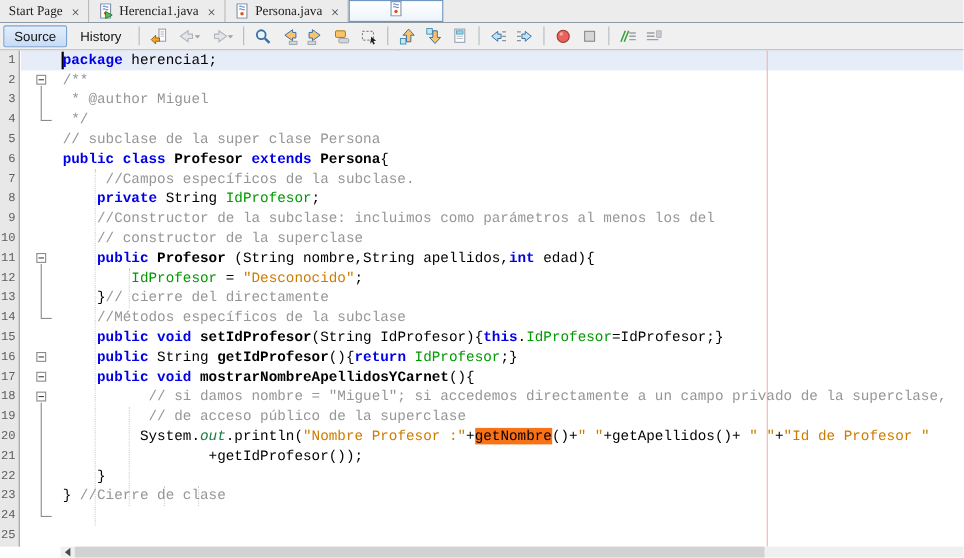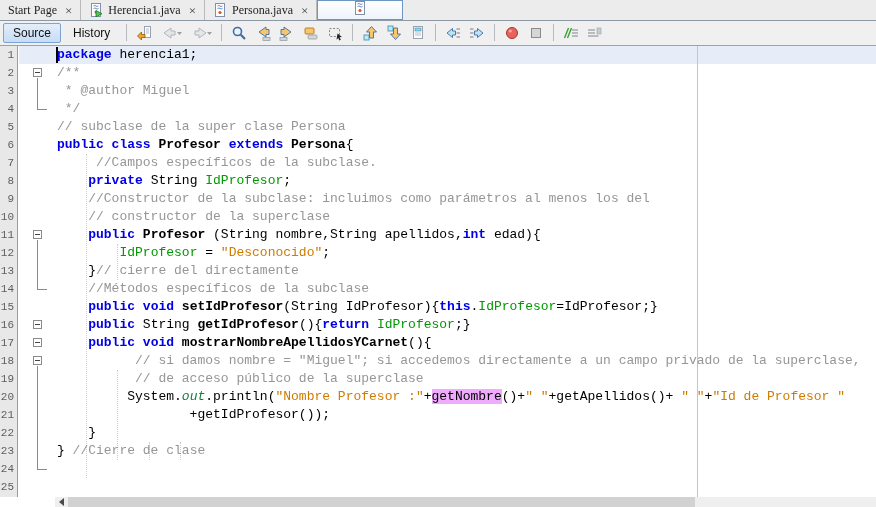--- a/index.html
+++ b/index.html
@@ -48,21 +48,21 @@
   .code { position:absolute; left:0; top:0; right:0; z-index:1; }
   .code-line { height:18px; white-space:pre; padding-left:57px;
                font-family:"Liberation Mono", monospace; font-size:13px; line-height:18px; color:#000; }
   .tk-k  { color:#0000E6; font-weight:bold; }
   .tk-d  { color:#000; font-weight:bold; }
   .tk-p  { color:#000; }
   .tk-c  { color:#969696; }
   .tk-s  { color:#CE7B00; }
   .tk-f  { color:#009900; }
   .tk-sf { color:#15803d; font-style:italic;margin-top:20px; }
-  .tk-hi { color:#000; background:#f0abfc; }
+  .tk-hi { color:#000; background:#f97316; }
   .caret { position:absolute; left:56px; top:1px; width:2px; height:16px; background:#000; z-index:4; }
 
   
   .hscroll { position:absolute; top:497px; left:0; width:876px; height:10px; background:#fff; }
   .hs-track { position:absolute; left:55px; right:0; top:0; bottom:0; background:#efefef; }
   .hs-left { position:absolute; left:0; top:0; width:13px; height:10px;
              display:flex; align-items:center; justify-content:center; }
   .hs-left::after { content:""; width:0; height:0; border-right:5px solid #4a4a4a;
                     border-top:4px solid transparent; border-bottom:4px solid transparent; }
   .hs-thumb { position:absolute; left:13px; width:627px; top:0; height:10px; background:#d2d2d2; }

